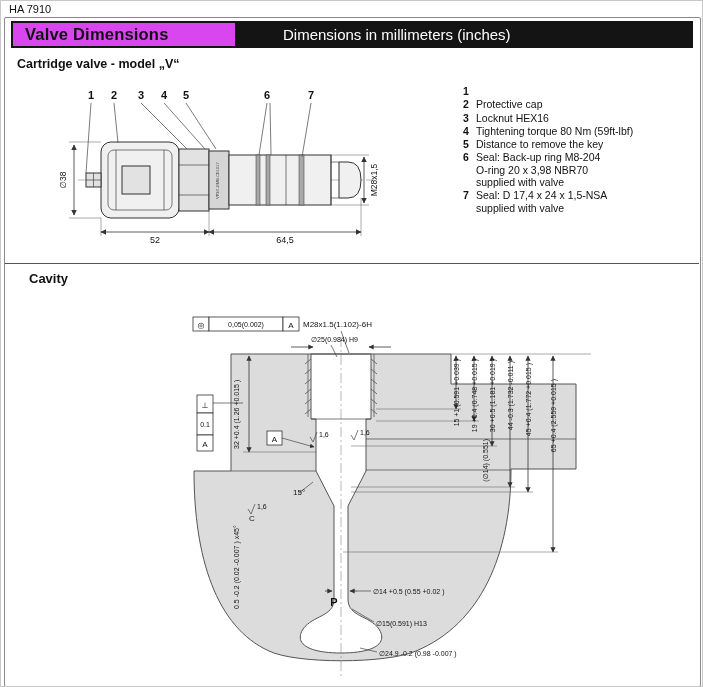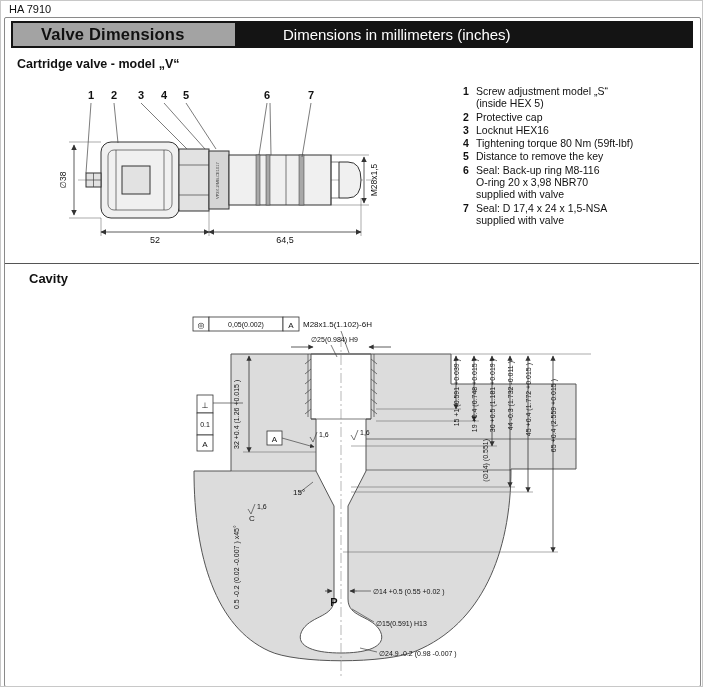--- a/index.html
+++ b/index.html
@@ -1,21 +1,21 @@
 <!DOCTYPE html>
 <html><head>
 <meta charset="utf-8">
 <style>
   html,body { margin:0; padding:0; background:#fff; }
   body { font-family:"Liberation Sans", sans-serif; color:#111; }
   .page { position:relative; width:703px; height:687px; background:#fff; box-sizing:border-box; border:1px solid #c8c8c8; overflow:hidden; }
   .frame { position:absolute; left:3px; top:16px; width:695px; height:668px; border:1px solid #8a8a8a; border-radius:2px; }
   .doc-code { position:absolute; left:8px; top:2px; font-size:11px; }
   .header-bar { position:absolute; left:10px; top:20px; width:682px; height:27px; background:#141414; }
-  .title-box { position:absolute; left:0; top:0; bottom:0; width:226px; background:#a3a3a3; border:2px solid #141414; box-sizing:border-box; display:flex; align-items:center; padding-left:28px; font-size:16.5px; font-weight:bold; letter-spacing:.2px; }
+  .title-box { position:absolute; left:0; top:0; bottom:0; width:226px; background:#d946ef; border:2px solid #141414; box-sizing:border-box; display:flex; align-items:center; padding-left:12px; font-size:16.5px; font-weight:bold; letter-spacing:.2px; }
   .header-subtitle { position:absolute; left:272px; top:0; height:100%; display:flex; align-items:center; color:#fff; font-size:15px; }
   .section-heading { position:absolute; left:16px; top:56px; font-size:12.5px; font-weight:bold; }
   .cavity-heading { position:absolute; left:28px; top:270px; font-size:13px; font-weight:bold; }
   .divider { position:absolute; left:4px; top:262px; width:694px; border-top:1px solid #555; }
 
   .legend { position:absolute; left:462px; top:84px; width:235px; font-size:10.5px; line-height:12.3px; }
   .legend-item { display:flex; margin-bottom:1px; }
   .legend-num { width:13px; flex:none; font-weight:bold; }
   .ll { display:block; }
 
@@ -126,24 +126,20 @@
 
     <text class="dtxt" x="10" y="93" transform="rotate(-90 10 93)">∅38</text>
     <text class="dtxt" x="321" y="93" transform="rotate(-90 321 93)">M28x1,5</text>
     <text class="dtxt2" x="99" y="156">52</text>
     <text class="dtxt2" x="229" y="156">64,5</text>
   </svg>
 
   <div class="legend">
     <div class="legend-item">
       <span class="legend-num">1</span>
-      <span class="legend-text">
-        <span class="ll">Screw adjustment model „S“</span>
-        <span class="ll">(inside HEX 5)</span>
-      </span>
     </div>
     <div class="legend-item">
       <span class="legend-num">2</span>
       <span class="legend-text">
         <span class="ll">Protective cap</span>
       </span>
     </div>
     <div class="legend-item">
       <span class="legend-num">3</span>
       <span class="legend-text">
@@ -158,21 +154,21 @@
     </div>
     <div class="legend-item">
       <span class="legend-num">5</span>
       <span class="legend-text">
         <span class="ll">Distance to remove the key</span>
       </span>
     </div>
     <div class="legend-item">
       <span class="legend-num">6</span>
       <span class="legend-text">
-        <span class="ll">Seal: Back-up ring M8-116</span>
+        <span class="ll">Seal: Back-up ring M8-204</span>
         <span class="ll">O-ring 20 x 3,98 NBR70</span>
         <span class="ll">supplied with valve</span>
       </span>
     </div>
     <div class="legend-item">
       <span class="legend-num">7</span>
       <span class="legend-text">
         <span class="ll">Seal: D 17,4 x 24 x 1,5-NSA</span>
         <span class="ll">supplied with valve</span>
       </span>

